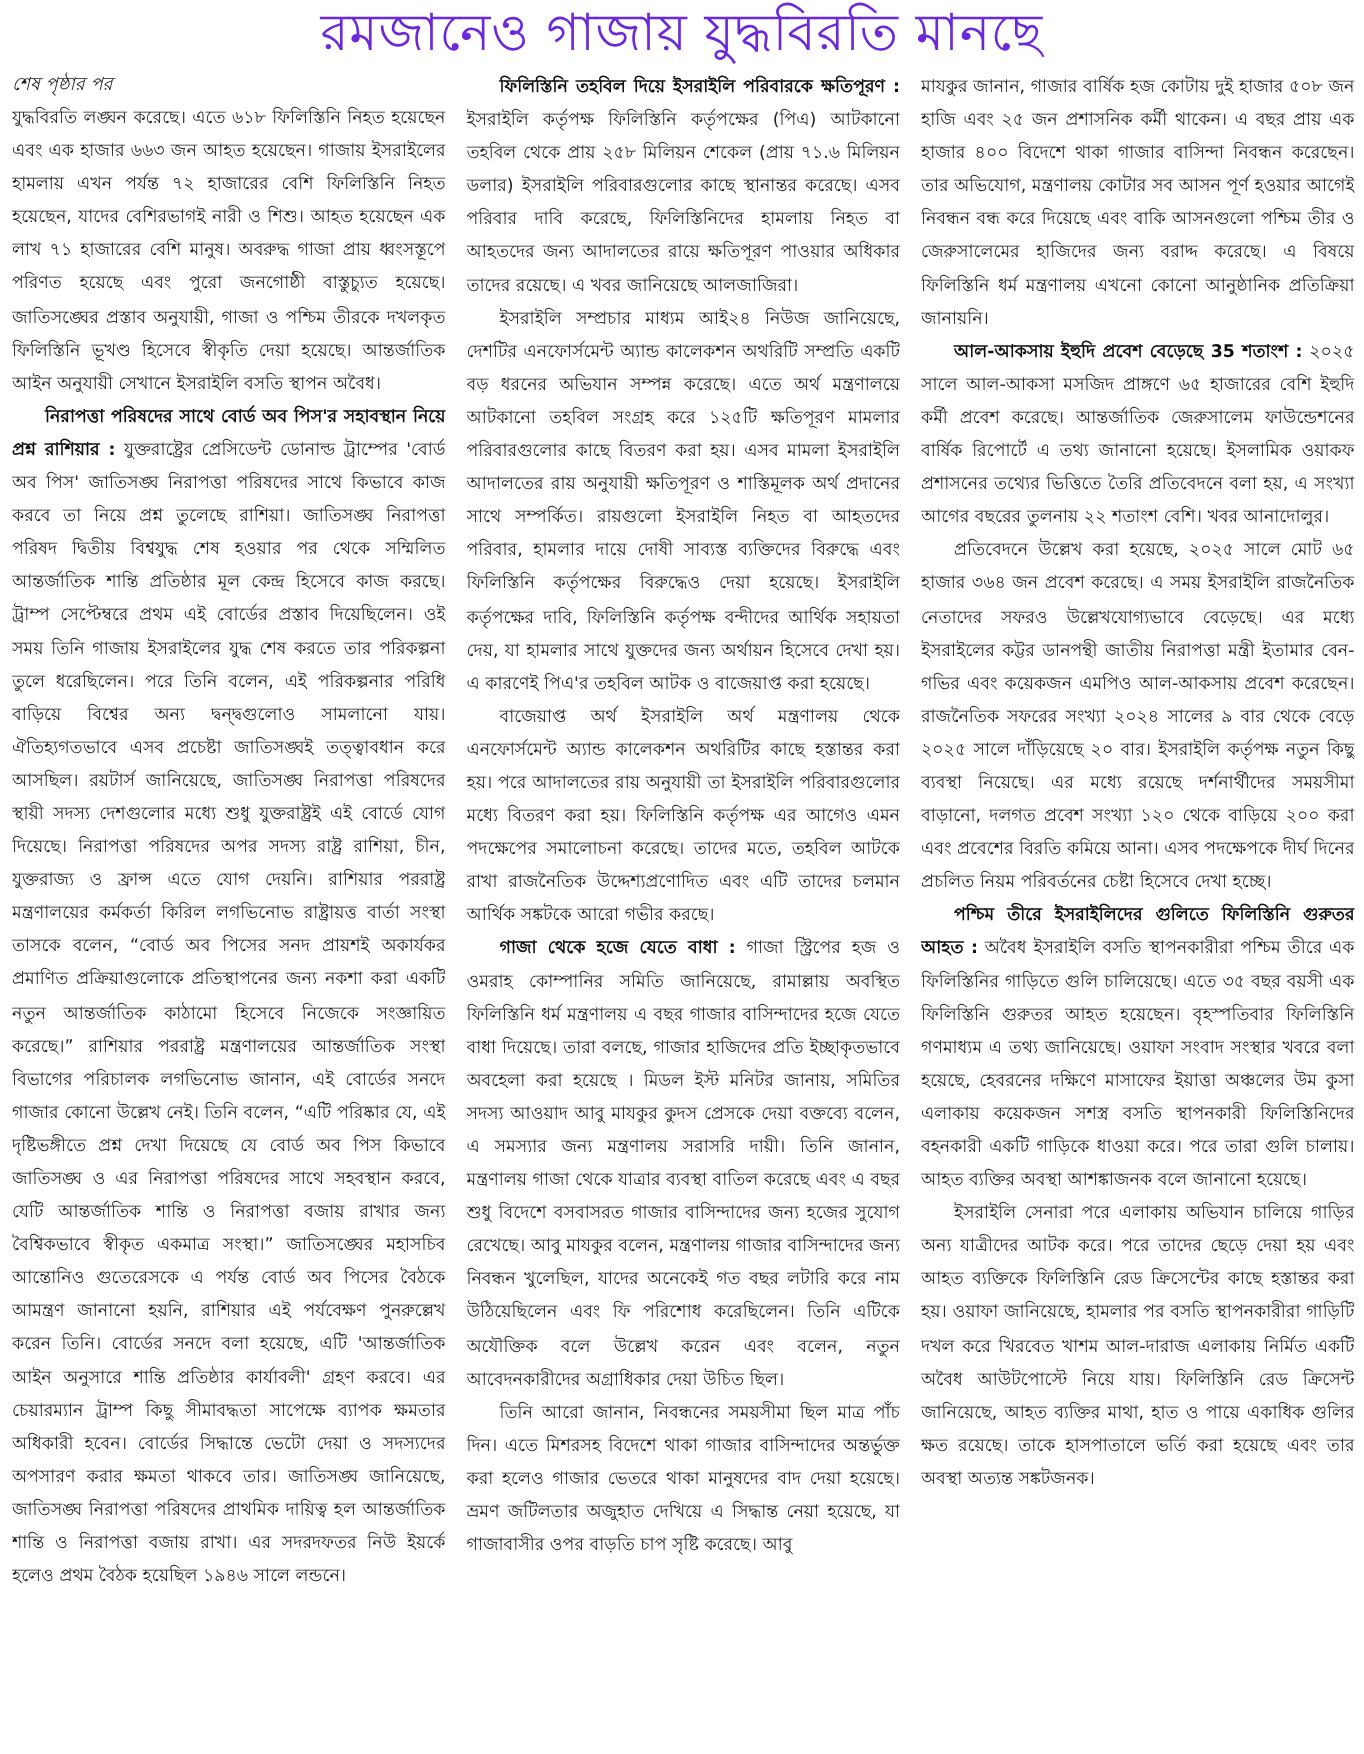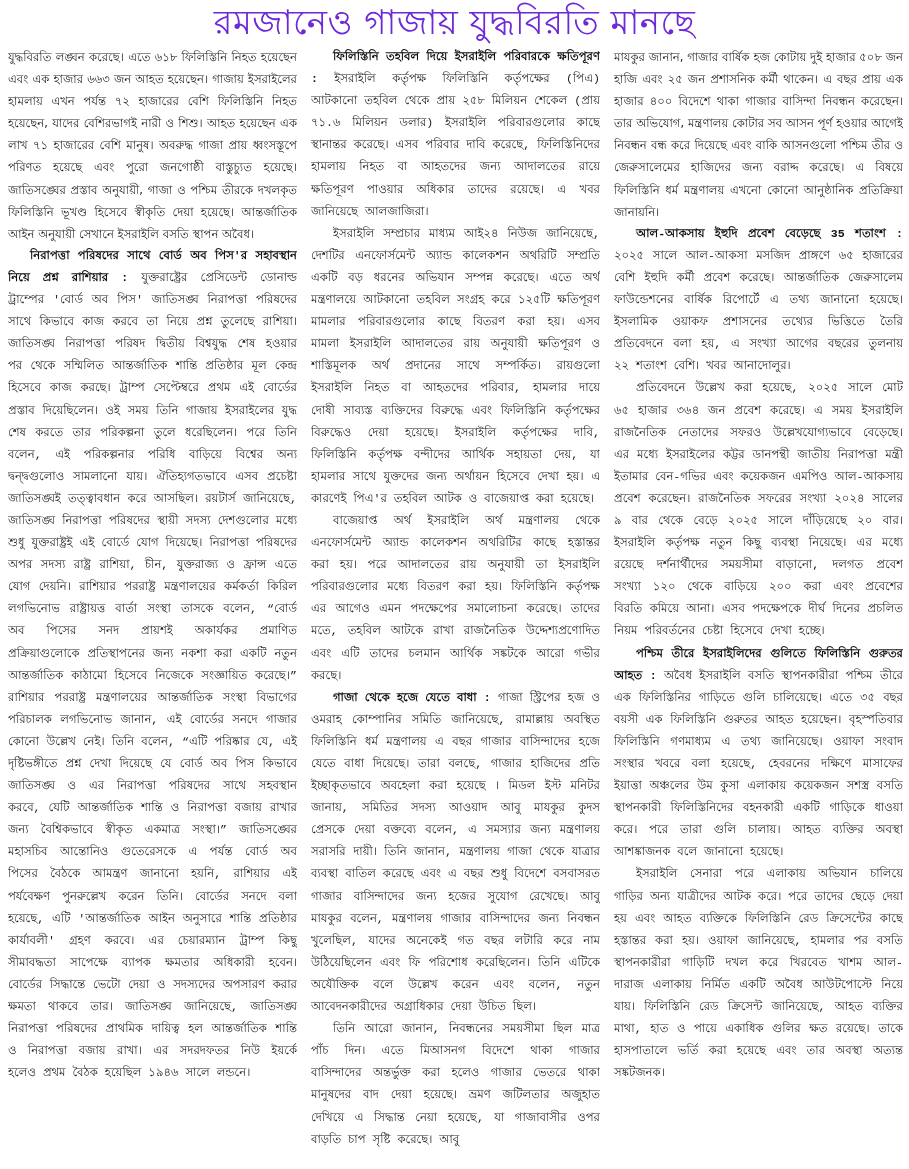--- a/index.html
+++ b/index.html
@@ -53,35 +53,35 @@
     color: #1a1a1a;
     margin: 0;
     line-height: 21px;
   }
   .para {
     margin: 0;
     text-indent: 0;
   }
   .para.indent {
     text-indent: 22px;
-    font-family: Liberation Mono, monospace;
   }
   .lead {
     font-weight: bold;
     color: #111111;
   }
 </style>
 </head>
 <body>
 
 <h1 class="headline">রমজানেও গাজায় যুদ্ধবিরতি মানছে</h1>
 
 <div class="columns">
 
   <div class="column">
+    <p class="continued">শেষ পৃষ্ঠার পর</p>
     <p class="para">
       <span class="lead"></span><span>যুদ্ধবিরতি লঙ্ঘন করেছে। এতে ৬১৮ ফিলিস্তিনি নিহত হয়েছেন এবং এক হাজার ৬৬৩ জন আহত হয়েছেন। গাজায় ইসরাইলের হামলায় এখন পর্যন্ত ৭২ হাজারের বেশি ফিলিস্তিনি নিহত হয়েছেন, যাদের বেশিরভাগই নারী ও শিশু। আহত হয়েছেন এক লাখ ৭১ হাজারের বেশি মানুষ। অবরুদ্ধ গাজা প্রায় ধ্বংসস্তূপে পরিণত হয়েছে এবং পুরো জনগোষ্ঠী বাস্তুচ্যুত হয়েছে। জাতিসঙ্ঘের প্রস্তাব অনুযায়ী, গাজা ও পশ্চিম তীরকে দখলকৃত ফিলিস্তিনি ভূখণ্ড হিসেবে স্বীকৃতি দেয়া হয়েছে। আন্তর্জাতিক আইন অনুযায়ী সেখানে ইসরাইলি বসতি স্থাপন অবৈধ।</span>
     </p>
     <p class="para indent">
       <span class="lead">নিরাপত্তা পরিষদের সাথে বোর্ড অব পিস'র সহাবস্থান নিয়ে প্রশ্ন রাশিয়ার :</span><span> যুক্তরাষ্ট্রের প্রেসিডেন্ট ডোনাল্ড ট্রাম্পের 'বোর্ড অব পিস' জাতিসঙ্ঘ নিরাপত্তা পরিষদের সাথে কিভাবে কাজ করবে তা নিয়ে প্রশ্ন তুলেছে রাশিয়া। জাতিসঙ্ঘ নিরাপত্তা পরিষদ দ্বিতীয় বিশ্বযুদ্ধ শেষ হওয়ার পর থেকে সম্মিলিত আন্তর্জাতিক শান্তি প্রতিষ্ঠার মূল কেন্দ্র হিসেবে কাজ করছে। ট্রাম্প সেপ্টেম্বরে প্রথম এই বোর্ডের প্রস্তাব দিয়েছিলেন। ওই সময় তিনি গাজায় ইসরাইলের যুদ্ধ শেষ করতে তার পরিকল্পনা তুলে ধরেছিলেন। পরে তিনি বলেন, এই পরিকল্পনার পরিধি বাড়িয়ে বিশ্বের অন্য দ্বন্দ্বগুলোও সামলানো যায়। ঐতিহ্যগতভাবে এসব প্রচেষ্টা জাতিসঙ্ঘই তত্ত্বাবধান করে আসছিল। রয়টার্স জানিয়েছে, জাতিসঙ্ঘ নিরাপত্তা পরিষদের স্থায়ী সদস্য দেশগুলোর মধ্যে শুধু যুক্তরাষ্ট্রই এই বোর্ডে যোগ দিয়েছে। নিরাপত্তা পরিষদের অপর সদস্য রাষ্ট্র রাশিয়া, চীন, যুক্তরাজ্য ও ফ্রান্স এতে যোগ দেয়নি। রাশিয়ার পররাষ্ট্র মন্ত্রণালয়ের কর্মকর্তা কিরিল লগভিনোভ রাষ্ট্রায়ত্ত বার্তা সংস্থা তাসকে বলেন, “বোর্ড অব পিসের সনদ প্রায়শই অকার্যকর প্রমাণিত প্রক্রিয়াগুলোকে প্রতিস্থাপনের জন্য নকশা করা একটি নতুন আন্তর্জাতিক কাঠামো হিসেবে নিজেকে সংজ্ঞায়িত করেছে।” রাশিয়ার পররাষ্ট্র মন্ত্রণালয়ের আন্তর্জাতিক সংস্থা বিভাগের পরিচালক লগভিনোভ জানান, এই বোর্ডের সনদে গাজার কোনো উল্লেখ নেই। তিনি বলেন, “এটি পরিষ্কার যে, এই দৃষ্টিভঙ্গীতে প্রশ্ন দেখা দিয়েছে যে বোর্ড অব পিস কিভাবে জাতিসঙ্ঘ ও এর নিরাপত্তা পরিষদের সাথে সহবস্থান করবে, যেটি আন্তর্জাতিক শান্তি ও নিরাপত্তা বজায় রাখার জন্য বৈশ্বিকভাবে স্বীকৃত একমাত্র সংস্থা।” জাতিসঙ্ঘের মহাসচিব আন্তোনিও গুতেরেসকে এ পর্যন্ত বোর্ড অব পিসের বৈঠকে আমন্ত্রণ জানানো হয়নি, রাশিয়ার এই পর্যবেক্ষণ পুনরুল্লেখ করেন তিনি। বোর্ডের সনদে বলা হয়েছে, এটি 'আন্তর্জাতিক আইন অনুসারে শান্তি প্রতিষ্ঠার কার্যাবলী' গ্রহণ করবে। এর চেয়ারম্যান ট্রাম্প কিছু সীমাবদ্ধতা সাপেক্ষে ব্যাপক ক্ষমতার অধিকারী হবেন। বোর্ডের সিদ্ধান্তে ভেটো দেয়া ও সদস্যদের অপসারণ করার ক্ষমতা থাকবে তার। জাতিসঙ্ঘ জানিয়েছে, জাতিসঙ্ঘ নিরাপত্তা পরিষদের প্রাথমিক দায়িত্ব হল আন্তর্জাতিক শান্তি ও নিরাপত্তা বজায় রাখা। এর সদরদফতর নিউ ইয়র্কে হলেও প্রথম বৈঠক হয়েছিল ১৯৪৬ সালে লন্ডনে।</span>
     </p>
   </div>
 
   <div class="column">
     <p class="para indent">
@@ -90,21 +90,21 @@
     <p class="para indent">
       <span class="lead"></span><span>ইসরাইলি সম্প্রচার মাধ্যম আই২৪ নিউজ জানিয়েছে, দেশটির এনফোর্সমেন্ট অ্যান্ড কালেকশন অথরিটি সম্প্রতি একটি বড় ধরনের অভিযান সম্পন্ন করেছে। এতে অর্থ মন্ত্রণালয়ে আটকানো তহবিল সংগ্রহ করে ১২৫টি ক্ষতিপূরণ মামলার পরিবারগুলোর কাছে বিতরণ করা হয়। এসব মামলা ইসরাইলি আদালতের রায় অনুযায়ী ক্ষতিপূরণ ও শাস্তিমূলক অর্থ প্রদানের সাথে সম্পর্কিত। রায়গুলো ইসরাইলি নিহত বা আহতদের পরিবার, হামলার দায়ে দোষী সাব্যস্ত ব্যক্তিদের বিরুদ্ধে এবং ফিলিস্তিনি কর্তৃপক্ষের বিরুদ্ধেও দেয়া হয়েছে। ইসরাইলি কর্তৃপক্ষের দাবি, ফিলিস্তিনি কর্তৃপক্ষ বন্দীদের আর্থিক সহায়তা দেয়, যা হামলার সাথে যুক্তদের জন্য অর্থায়ন হিসেবে দেখা হয়। এ কারণেই পিএ'র তহবিল আটক ও বাজেয়াপ্ত করা হয়েছে।</span>
     </p>
     <p class="para indent">
       <span class="lead"></span><span>বাজেয়াপ্ত অর্থ ইসরাইলি অর্থ মন্ত্রণালয় থেকে এনফোর্সমেন্ট অ্যান্ড কালেকশন অথরিটির কাছে হস্তান্তর করা হয়। পরে আদালতের রায় অনুযায়ী তা ইসরাইলি পরিবারগুলোর মধ্যে বিতরণ করা হয়। ফিলিস্তিনি কর্তৃপক্ষ এর আগেও এমন পদক্ষেপের সমালোচনা করেছে। তাদের মতে, তহবিল আটকে রাখা রাজনৈতিক উদ্দেশ্যপ্রণোদিত এবং এটি তাদের চলমান আর্থিক সঙ্কটকে আরো গভীর করছে।</span>
     </p>
     <p class="para indent">
       <span class="lead">গাজা থেকে হজে যেতে বাধা :</span><span> গাজা স্ট্রিপের হজ ও ওমরাহ কোম্পানির সমিতি জানিয়েছে, রামাল্লায় অবস্থিত ফিলিস্তিনি ধর্ম মন্ত্রণালয় এ বছর গাজার বাসিন্দাদের হজে যেতে বাধা দিয়েছে। তারা বলছে, গাজার হাজিদের প্রতি ইচ্ছাকৃতভাবে অবহেলা করা হয়েছে । মিডল ইস্ট মনিটর জানায়, সমিতির সদস্য আওয়াদ আবু মাযকুর কুদস প্রেসকে দেয়া বক্তব্যে বলেন, এ সমস্যার জন্য মন্ত্রণালয় সরাসরি দায়ী। তিনি জানান, মন্ত্রণালয় গাজা থেকে যাত্রার ব্যবস্থা বাতিল করেছে এবং এ বছর শুধু বিদেশে বসবাসরত গাজার বাসিন্দাদের জন্য হজের সুযোগ রেখেছে। আবু মাযকুর বলেন, মন্ত্রণালয় গাজার বাসিন্দাদের জন্য নিবন্ধন খুলেছিল, যাদের অনেকেই গত বছর লটারি করে নাম উঠিয়েছিলেন এবং ফি পরিশোধ করেছিলেন। তিনি এটিকে অযৌক্তিক বলে উল্লেখ করেন এবং বলেন, নতুন আবেদনকারীদের অগ্রাধিকার দেয়া উচিত ছিল।</span>
     </p>
     <p class="para indent">
-      <span class="lead"></span><span>তিনি আরো জানান, নিবন্ধনের সময়সীমা ছিল মাত্র পাঁচ দিন। এতে মিআসনগ বিদেশে থাকা গাজার বাসিন্দাদের অন্তর্ভুক্ত করা হলেও গাজার ভেতরে থাকা মানুষদের বাদ দেয়া হয়েছে। ভ্রমণ জটিলতার অজুহাত দেখিয়ে এ সিদ্ধান্ত নেয়া হয়েছে, যা গাজাবাসীর ওপর বাড়তি চাপ সৃষ্টি করেছে। আবু</span>
+      <span class="lead"></span><span>তিনি আরো জানান, নিবন্ধনের সময়সীমা ছিল মাত্র পাঁচ দিন। এতে মিশরসহ বিদেশে থাকা গাজার বাসিন্দাদের অন্তর্ভুক্ত করা হলেও গাজার ভেতরে থাকা মানুষদের বাদ দেয়া হয়েছে। ভ্রমণ জটিলতার অজুহাত দেখিয়ে এ সিদ্ধান্ত নেয়া হয়েছে, যা গাজাবাসীর ওপর বাড়তি চাপ সৃষ্টি করেছে। আবু</span>
     </p>
   </div>
 
   <div class="column">
     <p class="para">
       <span class="lead"></span><span>মাযকুর জানান, গাজার বার্ষিক হজ কোটায় দুই হাজার ৫০৮ জন হাজি এবং ২৫ জন প্রশাসনিক কর্মী থাকেন। এ বছর প্রায় এক হাজার ৪০০ বিদেশে থাকা গাজার বাসিন্দা নিবন্ধন করেছেন। তার অভিযোগ, মন্ত্রণালয় কোটার সব আসন পূর্ণ হওয়ার আগেই নিবন্ধন বন্ধ করে দিয়েছে এবং বাকি আসনগুলো পশ্চিম তীর ও জেরুসালেমের হাজিদের জন্য বরাদ্দ করেছে। এ বিষয়ে ফিলিস্তিনি ধর্ম মন্ত্রণালয় এখনো কোনো আনুষ্ঠানিক প্রতিক্রিয়া জানায়নি।</span>
     </p>
     <p class="para indent">
       <span class="lead">আল-আকসায় ইহুদি প্রবেশ বেড়েছে 35 শতাংশ :</span><span> ২০২৫ সালে আল-আকসা মসজিদ প্রাঙ্গণে ৬৫ হাজারের বেশি ইহুদি কর্মী প্রবেশ করেছে। আন্তর্জাতিক জেরুসালেম ফাউন্ডেশনের বার্ষিক রিপোর্টে এ তথ্য জানানো হয়েছে। ইসলামিক ওয়াকফ প্রশাসনের তথ্যের ভিত্তিতে তৈরি প্রতিবেদনে বলা হয়, এ সংখ্যা আগের বছরের তুলনায় ২২ শতাংশ বেশি। খবর আনাদোলুর।</span>
     </p>

